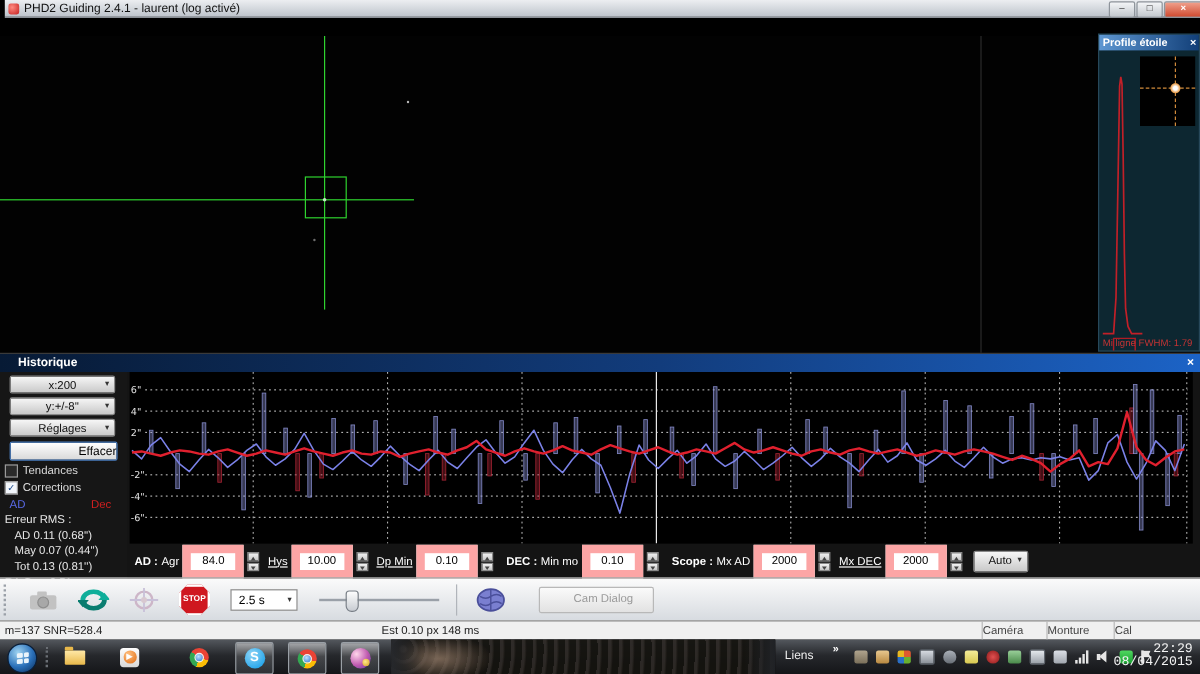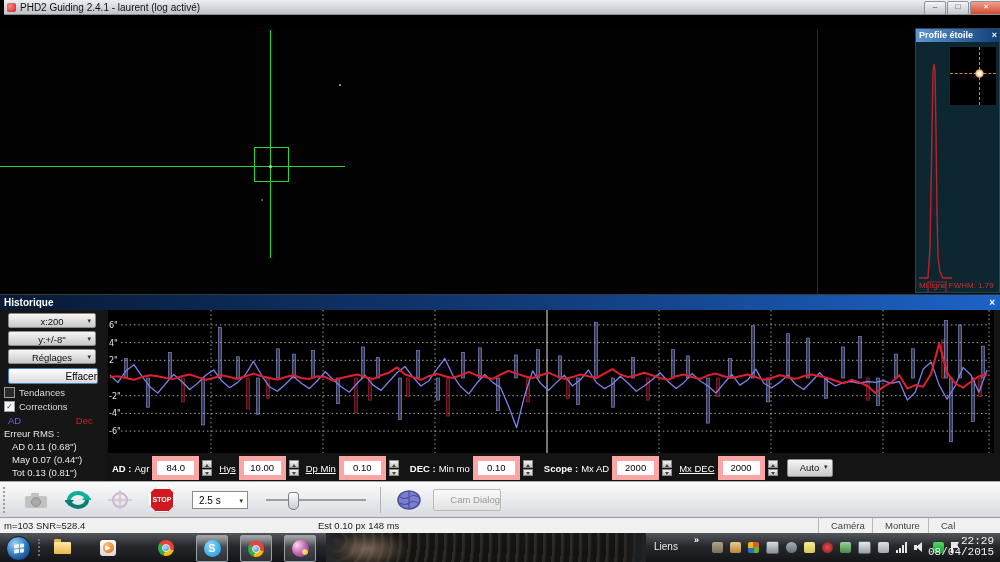--- a/index.html
+++ b/index.html
@@ -31,21 +31,21 @@
     background:#0d2731;border:1px solid #27485a;box-sizing:border-box;}
   .ptitle{height:13px;background:linear-gradient(90deg,#5e97d2,#123f78);
     color:#fff;font-size:9px;font-weight:bold;line-height:13px;padding-left:3px;position:relative;}
   .pclose{position:absolute;right:2px;top:0;font-size:9px;color:#fff;line-height:13px;}
   .inset{position:absolute;right:3px;top:18px;width:46px;height:58px;background:#000;}
   .fwhm{position:absolute;left:3px;bottom:2px;color:#c23434;font-size:8px;white-space:nowrap;}
   
   .histpanel{position:absolute;left:0;top:294px;width:1000px;height:187px;
     background:#141414;border-top:1px solid #3a3a3a;box-sizing:border-box;}
   .htitle{height:15px;background:linear-gradient(90deg,#071a35 0%,#123c7c 55%,#1c63c6 100%);
-    color:#fff;font-size:10px;font-weight:bold;line-height:15px;padding-left:4px;position:relative;}
+    color:#fff;font-size:10px;font-weight:bold;line-height:15px;padding-left:15px;position:relative;}
   .hclose{position:absolute;right:5px;top:0;color:#fff;font-size:10px;line-height:15px;}
   .hsidebar{position:absolute;left:0;top:15px;width:106px;height:172px;background:#161616;}
   .ddbtn{position:relative;margin:3px 0 0 8px;width:88px;height:15px;
     background:linear-gradient(#f6f6f6,#c9c9c9);border:1px solid #8a8a8a;border-radius:2px;
     font-size:9.5px;color:#111;text-align:center;line-height:15px;box-sizing:border-box;}
   .ddarrow{position:absolute;right:4px;top:0;font-size:7px;color:#333;line-height:14px;}
   .clearbtn{margin:4px 0 0 8px;width:90px;height:16px;background:linear-gradient(#ffffff,#d9d9d9);
     border:1px solid #4a7ec0;border-radius:2px;font-size:10px;color:#000;text-align:right;
     line-height:16px;box-sizing:border-box;}
   .chkrow{display:flex;align-items:center;margin:3px 0 0 4px;font-size:9.5px;color:#dcdcdc;gap:4px;}
@@ -53,21 +53,21 @@
     line-height:9px;text-align:center;color:#cfe2ff;}
   .chk.on{background:#f2f6fb;color:#1a4a8c;}
   .axesrow{margin:3px 0 0 8px;font-size:9.5px;}
   .rms{margin:2px 0 0 4px;font-size:9.5px;color:#e6e6e6;line-height:11px;}
   .rmsind{margin-left:12px;}
   .graphwrap{position:absolute;left:108px;top:15px;width:886px;height:143px;background:#000;}
   .paramrow{position:absolute;left:104px;top:163px;height:20px;display:flex;align-items:center;
     font-size:9.5px;color:#fff;gap:3px;white-space:nowrap;}
   .plabel{margin-left:4px;text-decoration:underline;}
   .pbold{font-weight:bold;margin-left:8px;}
-  .num{width:37px;height:14px;background:#fff;border:5px solid #fca5a5;font-size:9.5px;color:#000;
+  .num{width:37px;height:14px;background:#fff;border:7px solid #fca5a5;font-size:9.5px;color:#000;
     text-align:center;line-height:14px;}
   .spin{width:10px;height:16px;display:flex;flex-direction:column;gap:1px;}
   .spin div{flex:1;background:linear-gradient(#f2f2f2,#c6c6c6);border:1px solid #8a8a8a;position:relative;}
   .spin div::after{content:"";position:absolute;left:2px;top:2px;border:2px solid transparent;}
   .spin .up::after{border-bottom:3px solid #444;top:1px;}
   .spin .dn::after{border-top:3px solid #444;}
   .autodd{position:relative;width:44px;height:16px;background:linear-gradient(#f6f6f6,#c9c9c9);
     border:1px solid #8a8a8a;border-radius:2px;color:#111;text-align:center;line-height:16px;margin-left:6px;}
   
   .toolbar{position:absolute;left:0;top:481px;width:1000px;height:36px;
@@ -79,29 +79,29 @@
     display:flex;align-items:center;justify-content:center;border:2px solid #fff;box-sizing:border-box;
     clip-path:polygon(30% 0,70% 0,100% 30%,100% 70%,70% 100%,30% 100%,0 70%,0 30%);}
   .expdd{position:relative;margin-left:16px;width:56px;height:18px;background:#fff;
     border:1px solid #8a8a8a;font-size:10px;color:#000;line-height:18px;padding-left:6px;box-sizing:border-box;}
   .expdd .ddarrow{line-height:17px;}
   .slider{position:relative;margin-left:18px;width:100px;height:18px;}
   .slidertrack{position:absolute;left:0;top:8px;width:100%;height:2px;background:#9aa0a8;}
   .sliderthumb{position:absolute;left:22px;top:1px;width:9px;height:16px;background:linear-gradient(#fdfdfd,#c8ccd2);
     border:1px solid #7a8088;border-radius:3px 3px 5px 5px;}
   .tsep{width:1px;height:26px;margin-left:14px;background:#b0b4ba;}
-  .cambtn{margin-left:10px;width:66px;height:20px;background:linear-gradient(#fafafa,#e2e2e2);
-    border:1px solid #b8b8b8;border-radius:2px;font-size:9.5px;color:#9a9a9a;text-align:right;line-height:20px;}
+  .cambtn{margin-left:26px;width:66px;height:20px;background:linear-gradient(#fafafa,#e2e2e2);
+    border:1px solid #b8b8b8;border-radius:2px;font-size:9.5px;color:#9a9a9a;text-align:left;line-height:20px;padding-left:28px;}
   
   .statusbar{position:absolute;left:0;top:517px;width:1000px;height:16px;background:#f0f0f0;
     border-top:1px solid #9a9a9a;font-size:9.5px;color:#222;box-sizing:border-box;}
   .sb-left{position:absolute;left:4px;top:2px;}
   .sb-center{position:absolute;left:318px;top:2px;}
   .sb-field{position:absolute;top:0;height:16px;border-left:1px solid #b8b8b8;
-    line-height:15px;padding-left:12px;color:#444;box-sizing:border-box;}
+    line-height:15px;padding-left:0;color:#444;box-sizing:border-box;}
   
   .taskbar{position:absolute;left:0;top:533px;width:1000px;height:29px;
     background:linear-gradient(#53575d,#26282c 45%,#141518);}
   .orb{position:absolute;left:6px;top:3px;width:23px;height:23px;border-radius:50%;
     background:radial-gradient(circle at 35% 30%,#9fd4f2,#2a6fb8 55%,#0b2c55);
     border:1px solid #0a1e38;display:flex;align-items:center;justify-content:center;}
   .flaggrid{width:10px;height:9px;display:grid;grid-template-columns:1fr 1fr;gap:1px;transform:skewY(-6deg);}
   .flaggrid div{background:#eaf4fb;border-radius:1px;}
   .tbhandle{position:absolute;left:38px;top:6px;width:3px;height:17px;border-left:2px dotted #6a6e74;}
   .tbicon{position:absolute;top:5px;width:20px;height:19px;display:flex;align-items:center;justify-content:center;}
@@ -405,21 +405,21 @@
     <div class="tico">
       <svg width="26" height="22">
         <ellipse cx="13" cy="11" rx="11" ry="9" fill="#7a7fd0" stroke="#4a4f9a" stroke-width="1.5"></ellipse>
         <path d="M13,2 v18 M4,8 q5,3 9,0 q5,-3 9,0 M4,14 q5,3 9,0 q5,-3 9,0" fill="none" stroke="#4a4f9a" stroke-width="1.2"></path>
         </svg>
     </div>
     <div class="cambtn">Cam Dialog</div>
   </div>
 
   <div class="statusbar">
-    <span class="sb-left">m=103 SNR=528.4</span>
+    <span class="sb-left">m=137 SNR=528.4</span>
     <span class="sb-center">Est  0.10 px 148 ms</span>
     <span class="sb-field" style="left:818px;width:54px;">Caméra</span>
     <span class="sb-field" style="left:872px;width:56px;">Monture</span>
     <span class="sb-field" style="left:928px;width:72px;">Cal</span>
   </div>
 
   <div class="taskbar">
     <div class="orb">
       <div class="flaggrid">
           <div></div>

